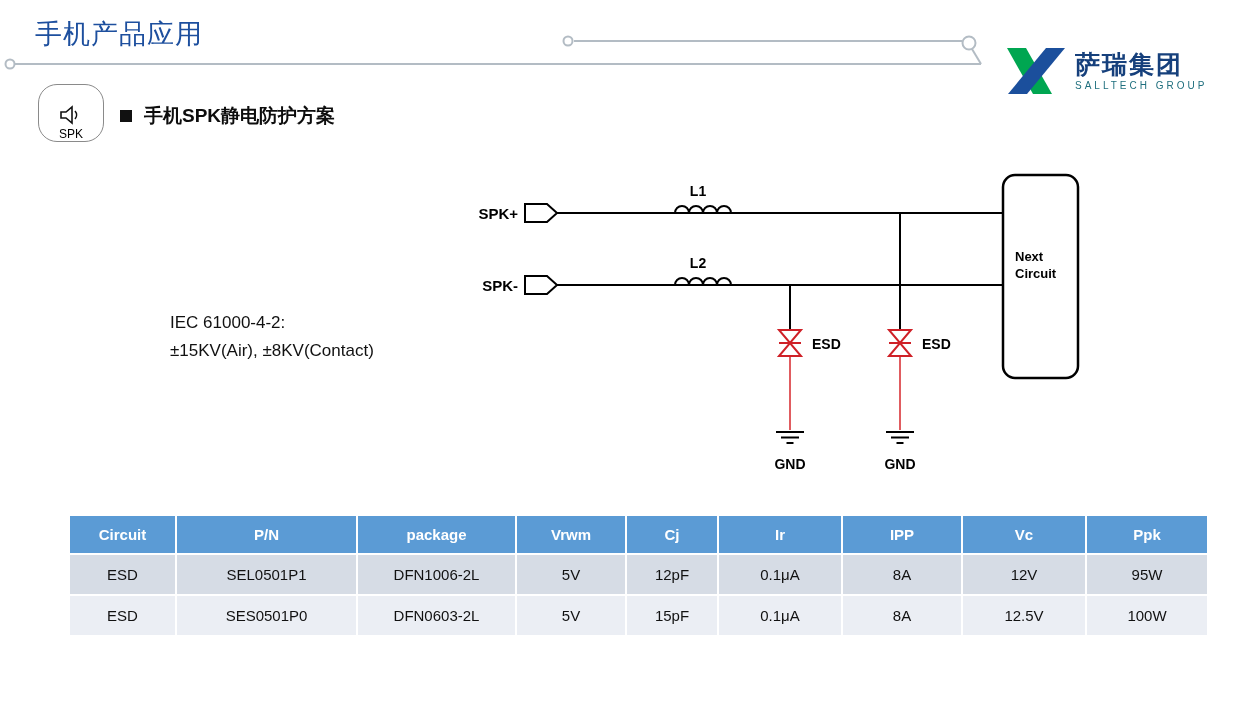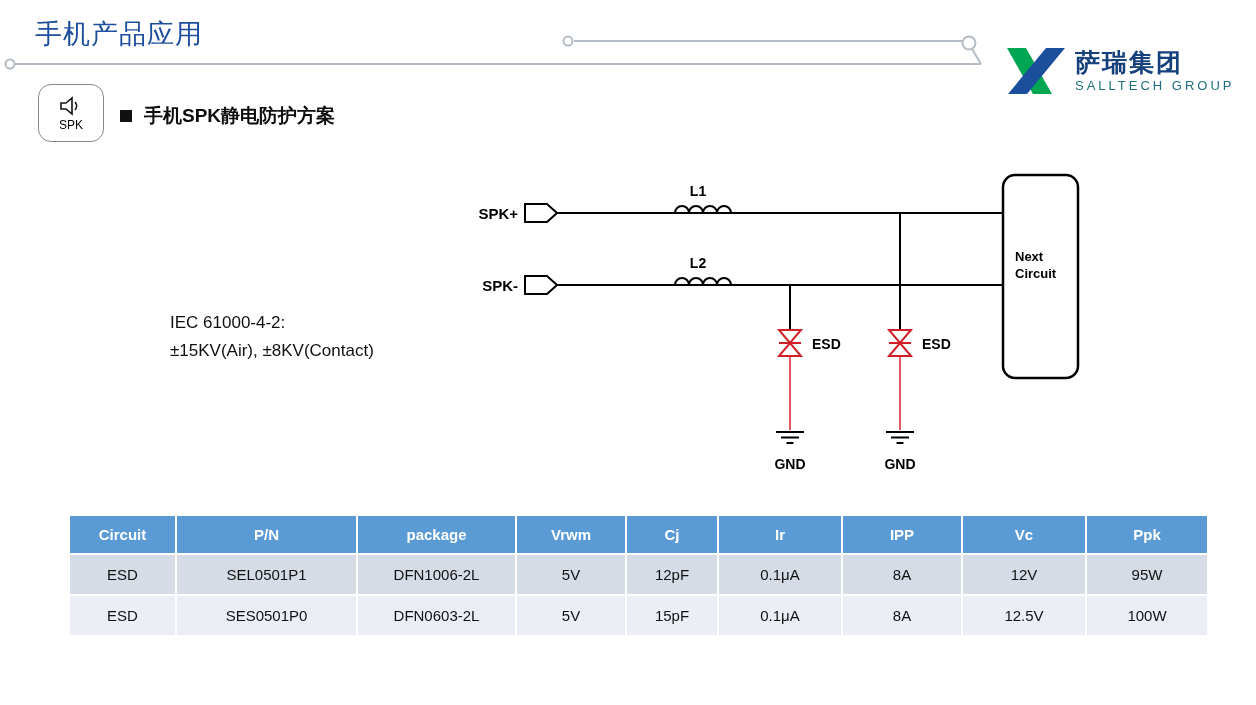--- a/index.html
+++ b/index.html
@@ -12,25 +12,25 @@
     position:absolute; left:35px; top:16px;
     font-size:27px; font-weight:normal; color:#1d4f9e; letter-spacing:1px;
   }
   .decor-svg { position:absolute; left:0; top:0; }
   .logo {
     position:absolute; left:1005px; top:12px;
     display:flex; align-items:center; gap:8px;margin-top:34px;
   }
   .logo-text { display:flex; flex-direction:column; line-height:1.1; }
   .logo-name { font-size:25px; font-weight:bold; color:#16407c; letter-spacing:2px; }
-  .logo-sub  { font-size:13px; letter-spacing:3px; color:#1f6f7e; margin-top:2px; }
+  .logo-sub  { font-size:10px; letter-spacing:3px; color:#1f6f7e; margin-top:2px; }
   .spk-chip {
     position:absolute; left:38px; top:84px; width:64px; height:56px;
-    border:1.6px solid #8a8a8a; border-radius:13px; background:#fff;
-    display:flex; flex-direction:column; align-items:center; justify-content:center;
+    border:1.6px solid #8a8a8a; border-radius:19px; background:#fff;
+    display:flex; flex-direction:column; align-items:center; justify-content:flex-end;
   }
   .spk-chip-label { font-size:12px; color:#000; margin-top:1px; }
   .section-heading {
     position:absolute; left:120px; top:103px;
     display:flex; align-items:center; gap:12px;
   }
   .bullet { width:12px; height:12px; background:#111; display:inline-block; }
   .heading-text { font-size:19px; font-weight:bold; color:#0d0d0d; }
   .iec-note {
     position:absolute; left:170px; top:309px;

